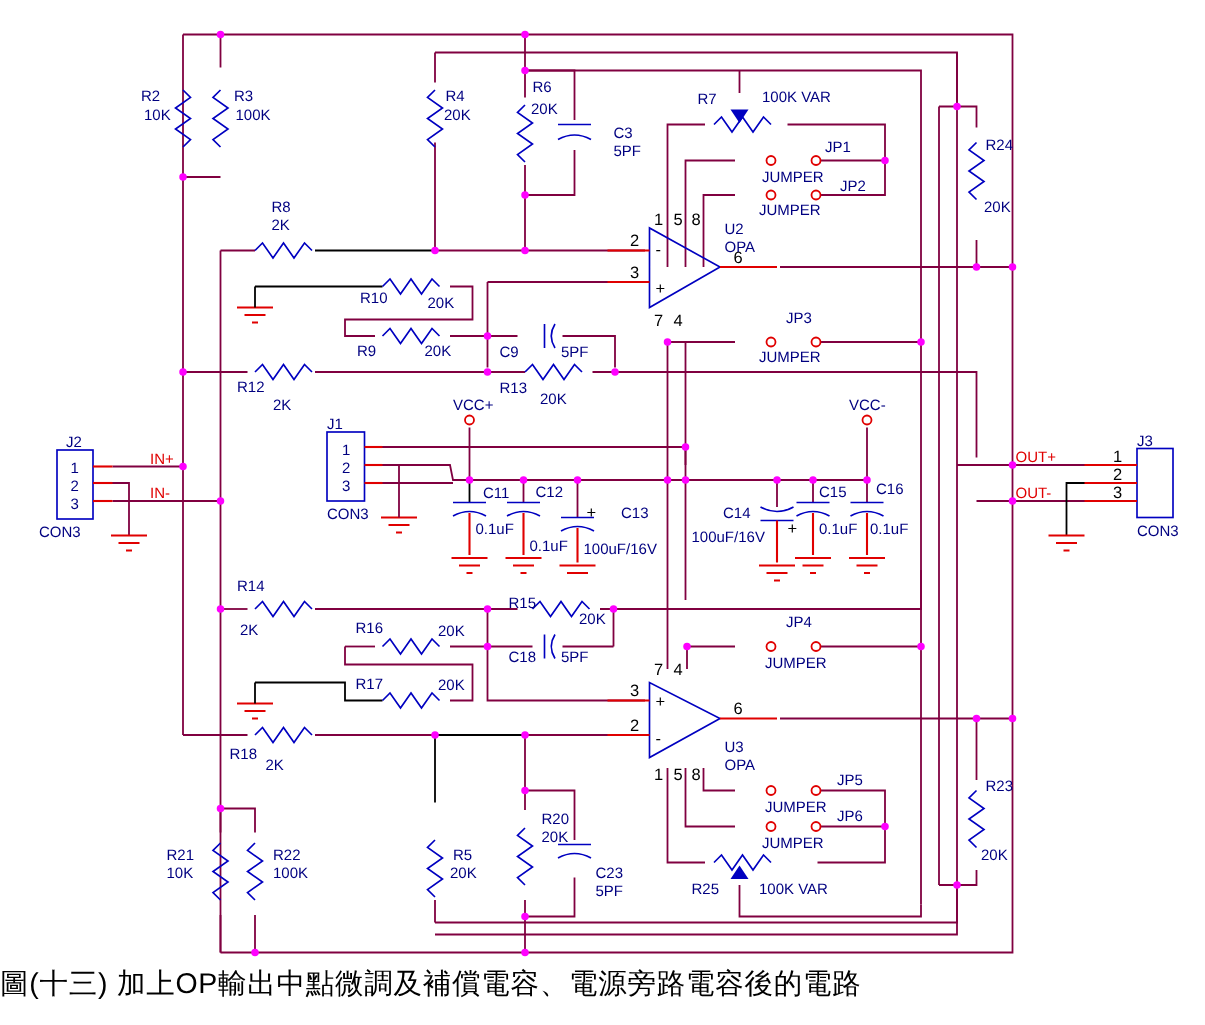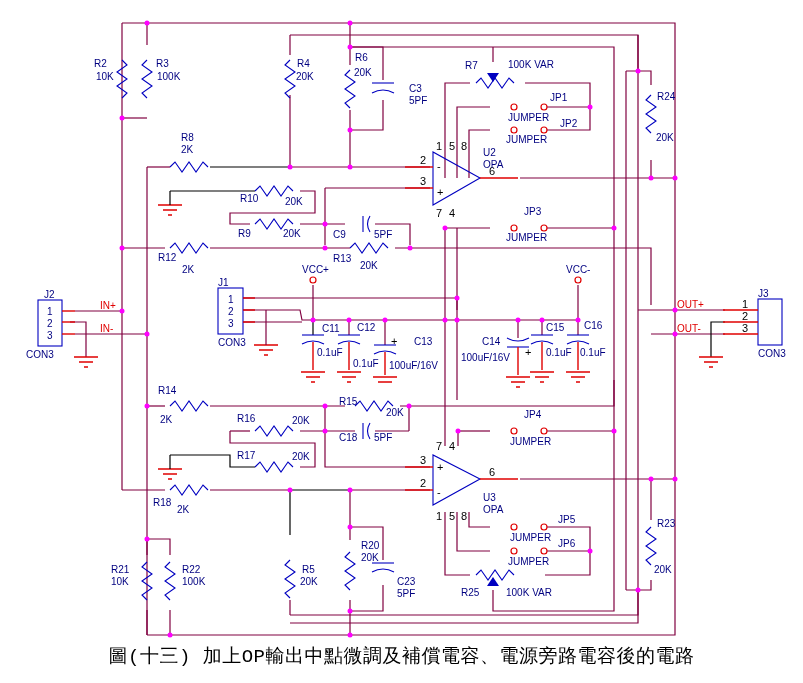--- a/index.html
+++ b/index.html
@@ -8,21 +8,21 @@
   #schem text { font-family:"Liberation Sans", sans-serif; font-size:10px; fill:#000080; }
   #schem text.net { fill:#e00000; }
   #schem text.pin { fill:#000000; font-size:11px; }
   .w { stroke:#800040; stroke-width:1.2; fill:none; }
   .wk { stroke:#000000; stroke-width:1.2; fill:none; }
   .lead { stroke:#e00000; stroke-width:1.4; fill:none; }
   .body { stroke:#0000c0; stroke-width:1.1; fill:none; }
   .gnd { stroke:#e00000; stroke-width:1.4; fill:none; }
   .dot { fill:#ff00ff; }
   .pad { stroke:#e00000; stroke-width:1.2; fill:#ffffff; }
-  #caption { position:absolute; left:0; top:643px; width:803px; text-align:center; font-family:Liberation Mono, monospace; font-size:19px; color:#000; letter-spacing:0.5px; }
+  #caption { position:absolute; left:0; top:643px; width:803px; font-family:Liberation Sans, sans-serif; font-size:19px; color:#000; letter-spacing:0.5px; }
 </style>
 </head>
 <body>
 
 <svg id="schem" width="803" height="640" viewBox="0 0 803 640" xmlns="http://www.w3.org/2000/svg">
 
   <g>
     <polyline class="w" points="122,23 675,23 675,635 147,635"></polyline>
     <polyline class="w" points="290,35 638,35 638,615 290,615"></polyline>
     <polyline class="w" points="350,47 614,47 614,603"></polyline>

